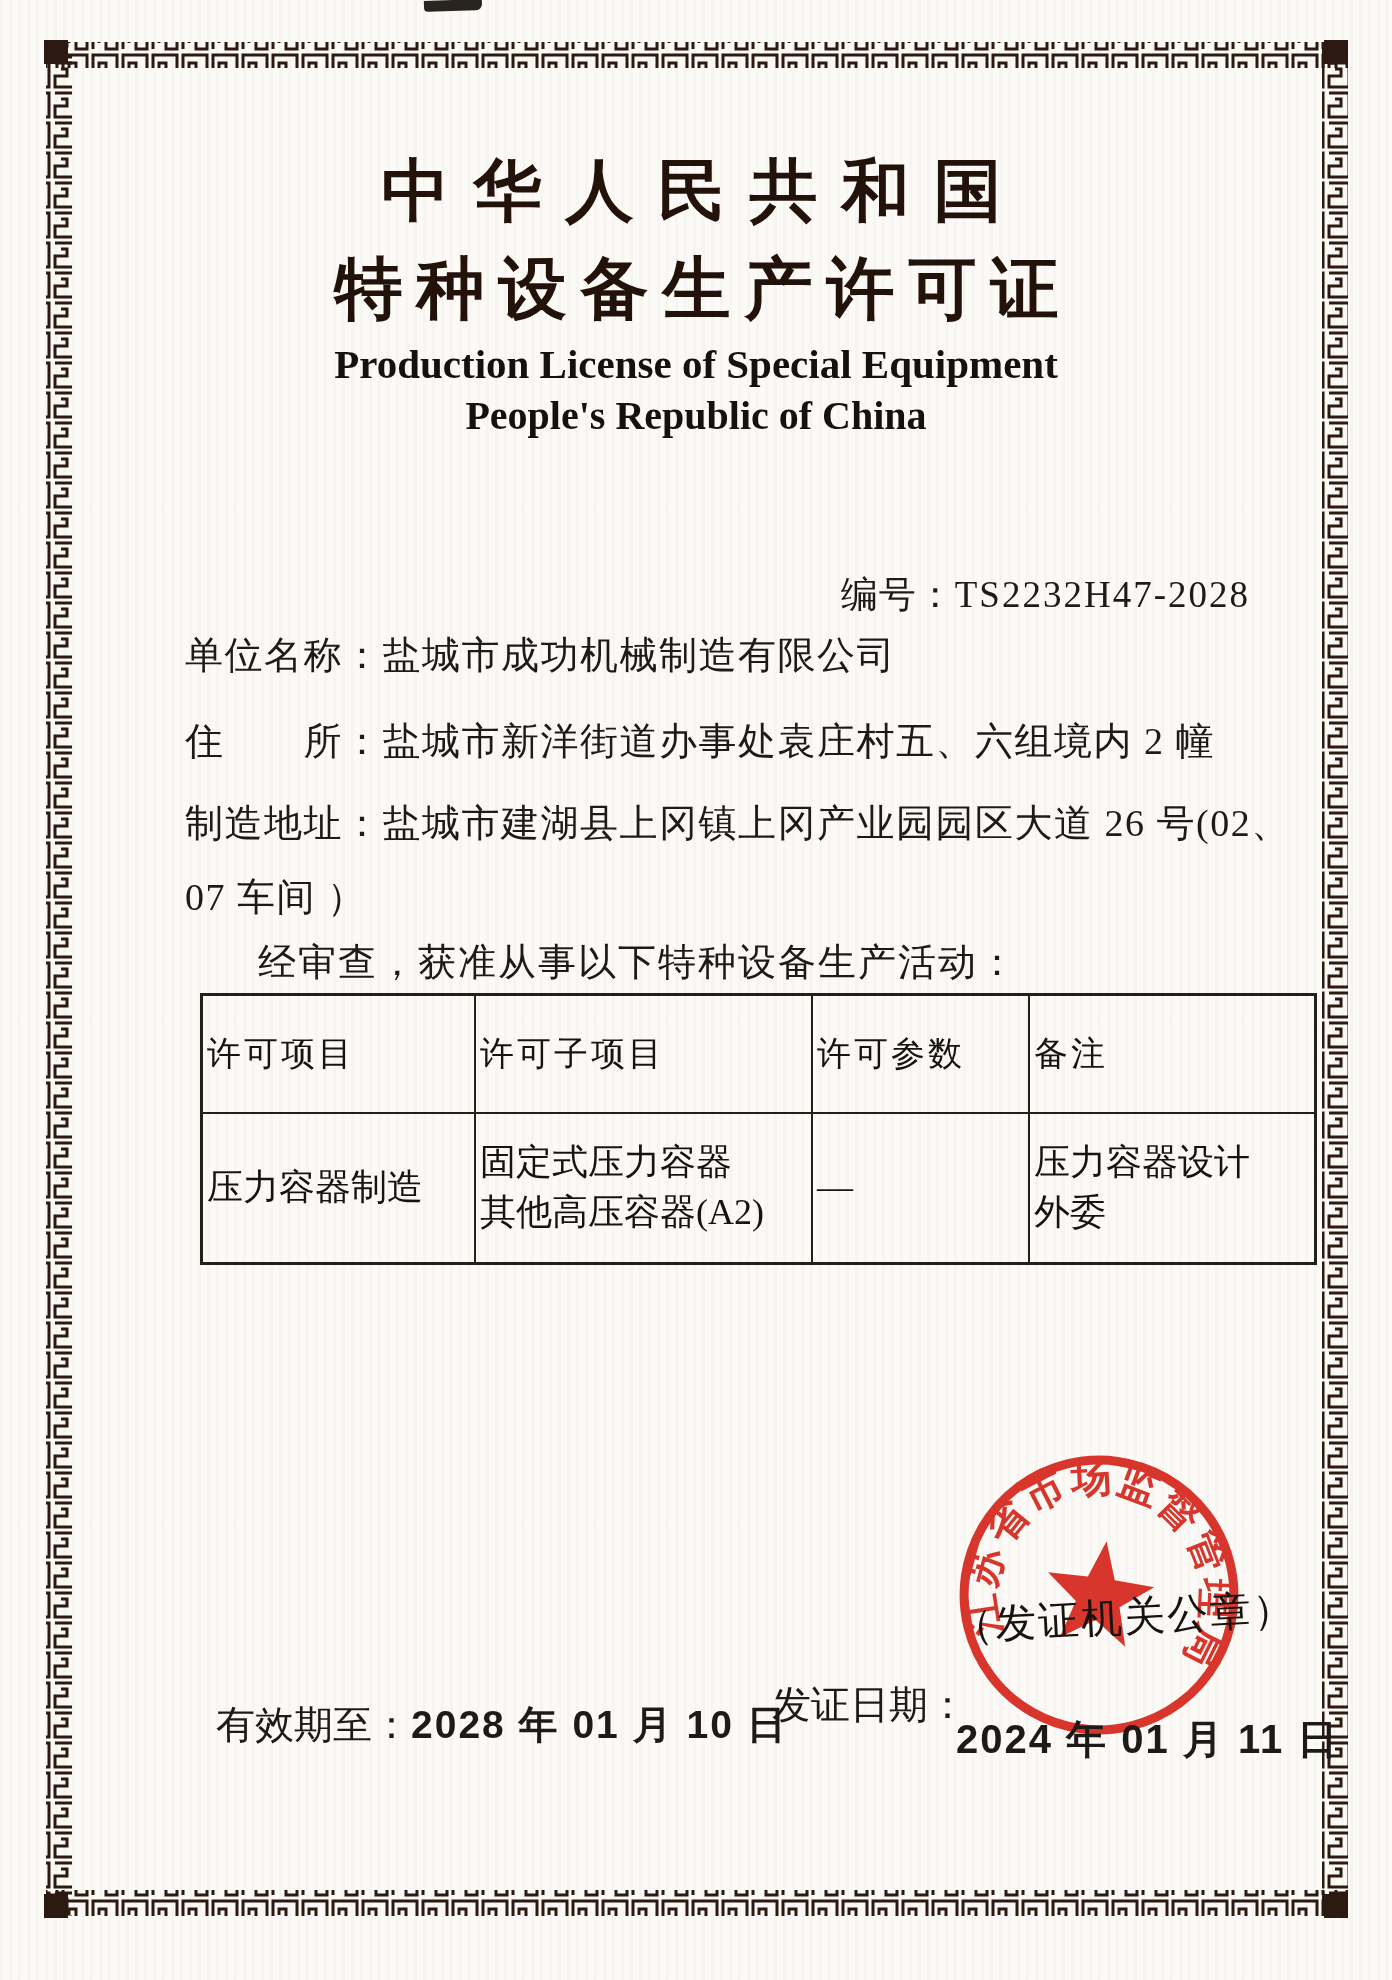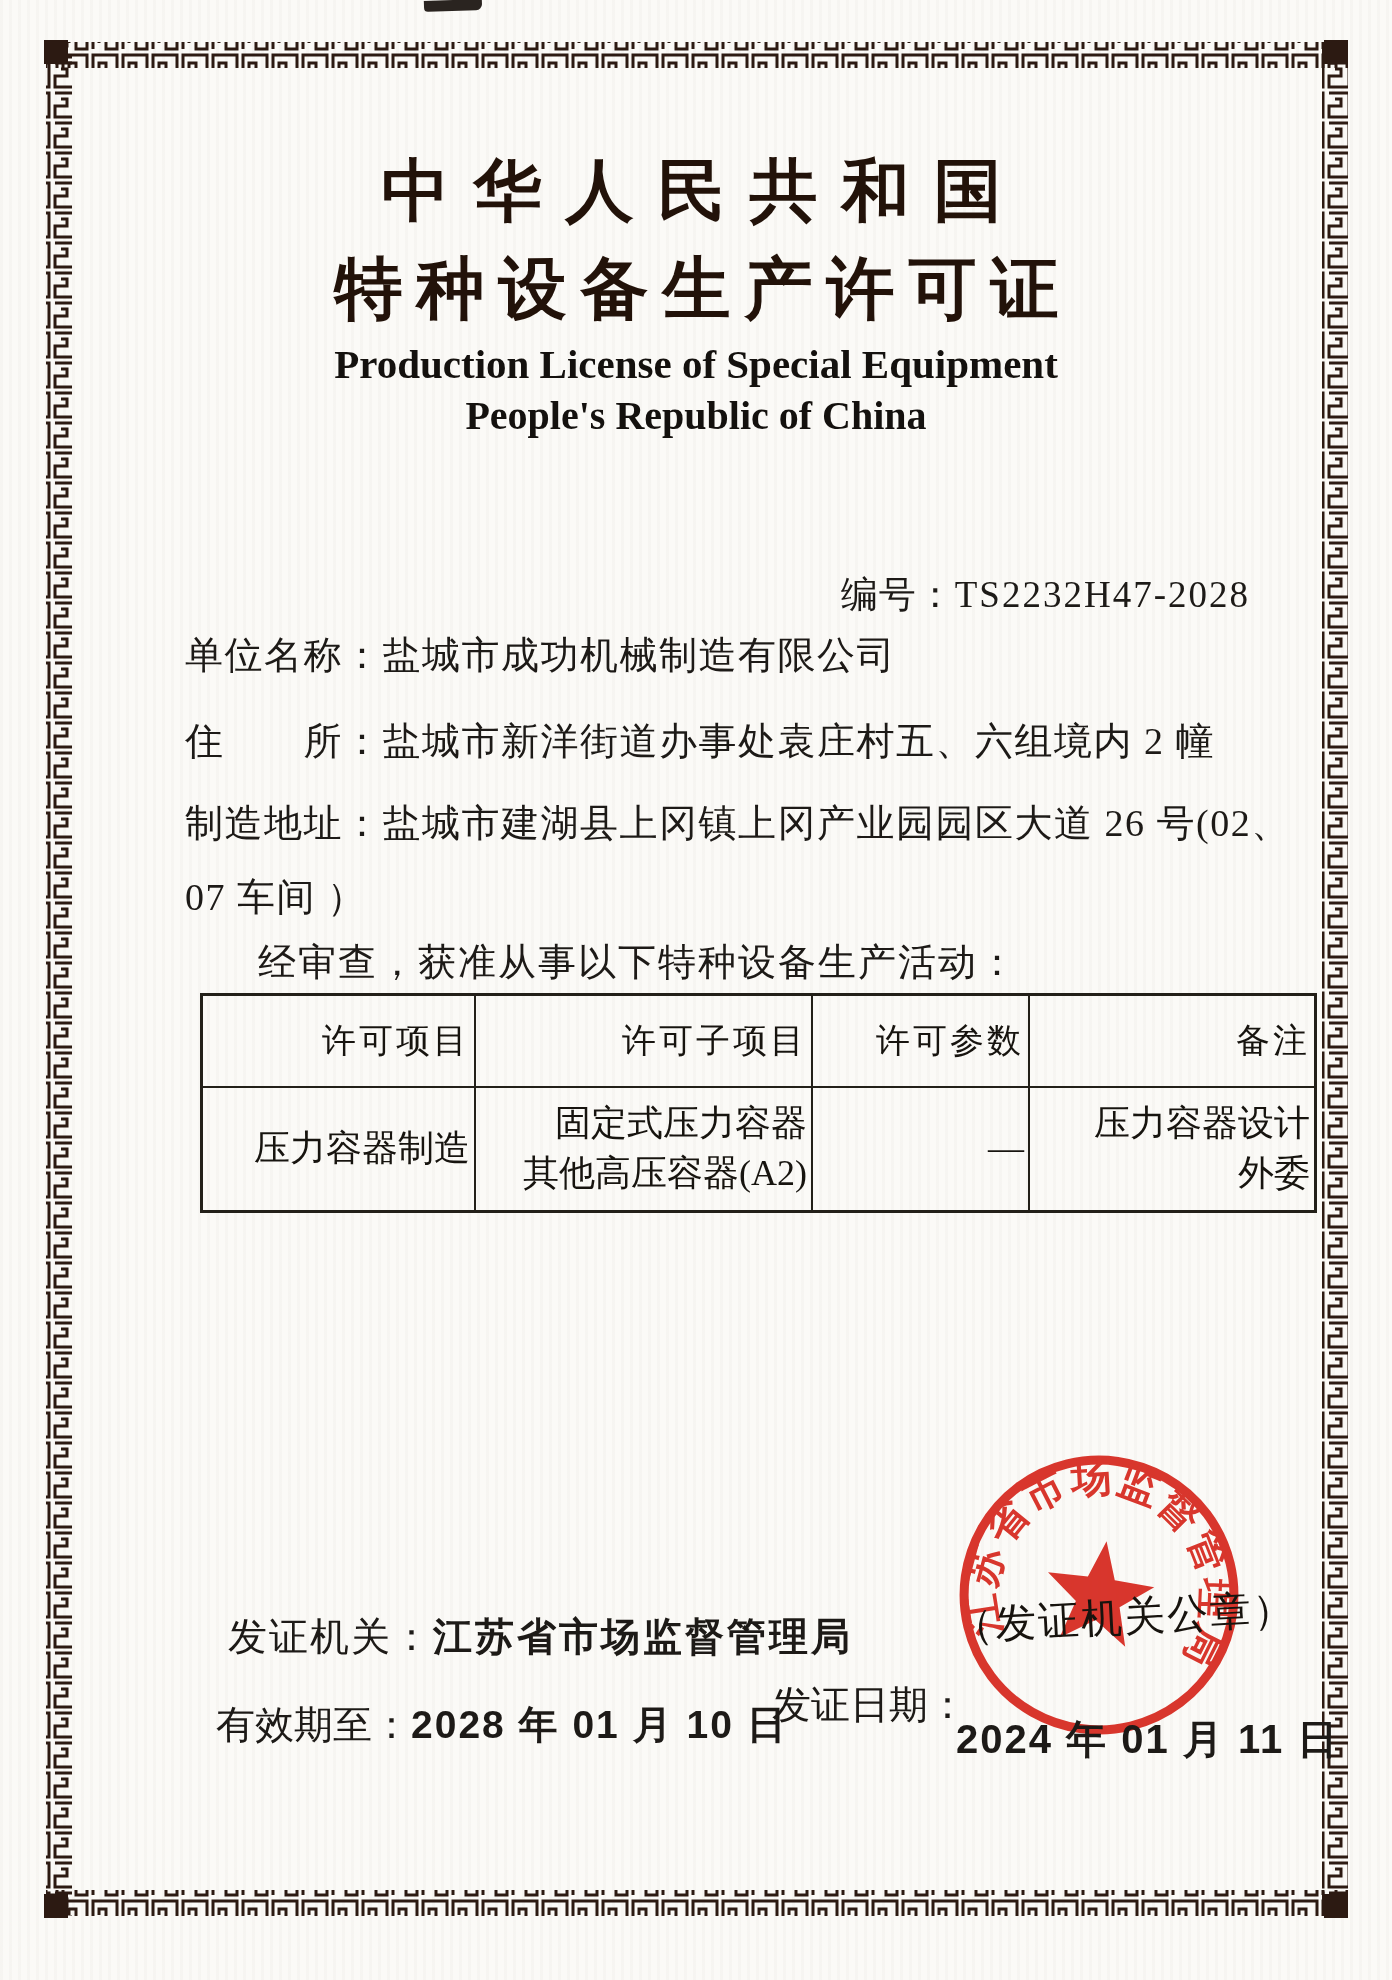--- a/index.html
+++ b/index.html
@@ -34,23 +34,23 @@
   .f-mfg  { top:798px; }
   .f-mfg2 { top:872px; }
   .f-approve { left:258px; top:937px; font-size:38px; letter-spacing:2px; }
   table.license-table {
     position:absolute; left:200px; top:993px; width:1073px;
     border-collapse:collapse; table-layout:fixed;
     z-index:1;
   }
   table.license-table td {
     border:2.5px solid #232019;
-    text-align:right; vertical-align:middle;
+    text-align:left; vertical-align:middle;
     font-size:36px; line-height:1.38; color:#17140f;
-    padding:0 4px;
+    padding:13px 4px;
   }
   table.license-table { border:3.5px solid #232019; }
   tr.hdr td { height:90px; font-size:34px; letter-spacing:3px; }
   tr.bdy td { height:122px; }
   .c1{width:263px;} .c2{width:327px;} .c3{width:207px;} .c4{width:276px;}
   .f-issuer { left:228px; top:1610px; font-size:39px; letter-spacing:2px; z-index:3; }
   .f-issuer .val { font-weight:700; letter-spacing:3px; }
   .f-valid { left:216px; top:1698px; font-size:39px; z-index:3; }
   .f-issue-label { left:772px; top:1678px; font-size:39px; z-index:3; }
   .f-issue-date { left:956px; top:1712px; font-size:40px; z-index:3; }
@@ -125,23 +125,20 @@
       </td>
       <td>—</td>
       <td>
         <div>压力容器设计</div>
         <div>外委</div>
       </td>
     </tr>
   </tbody>
     </table>
 
-  <div class="abs f-issuer">
-    <span>发证机关：</span><span class="val">江苏省市场监督管理局</span>
-  </div>
   <div class="abs f-valid">
     <span>有效期至：</span><span class="date-num">2028 年 01 月 10 日</span>
   </div>
   <div class="abs f-issue-label">发证日期：</div>
   <div class="abs f-issue-date date-num">2024 年 01 月 11 日</div>
 
   <svg class="seal-svg" viewBox="0 0 300 300">
     <g transform="rotate(8 150 150)">
       <circle cx="150" cy="150" r="134" fill="none" stroke-width="9" stroke="#d6281e"></circle>
       <path id="sealArc" d="M 60.8 201.5 A 103 103 0 1 1 239.2 201.5" fill="none"></path>

